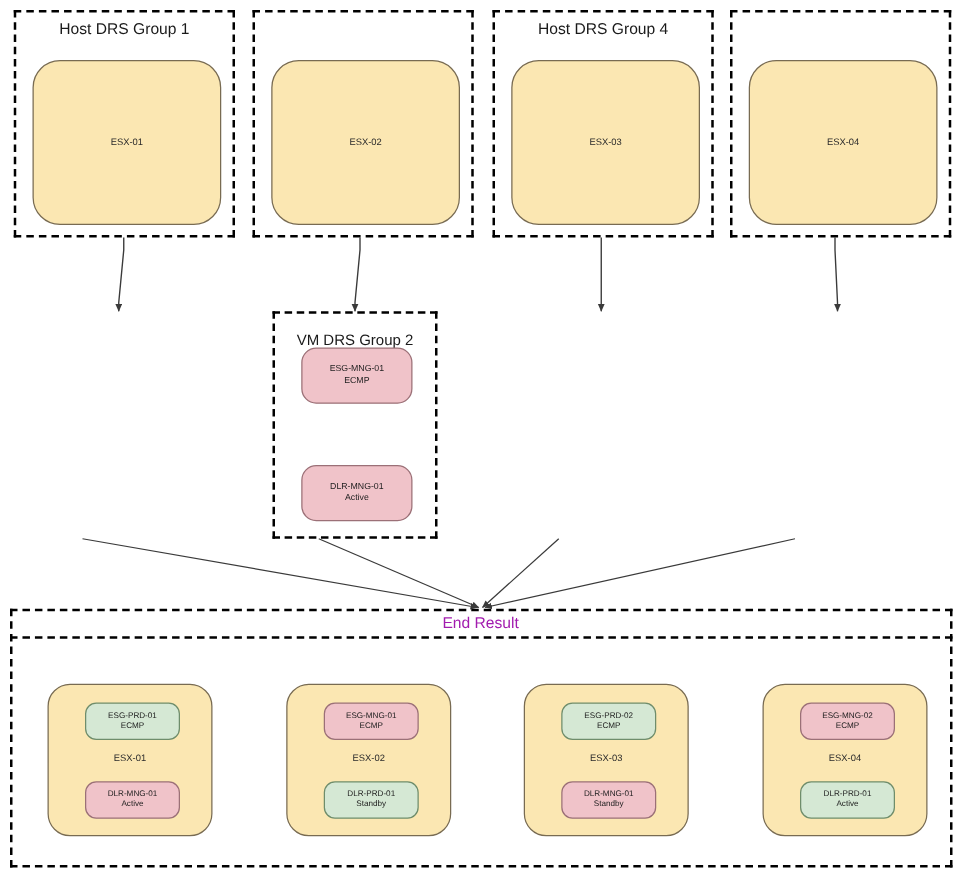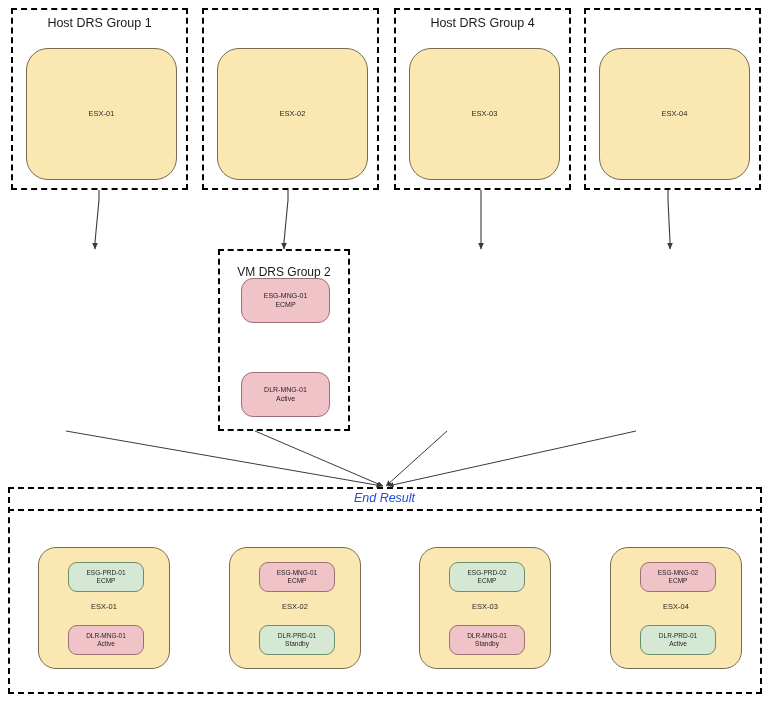--- a/index.html
+++ b/index.html
@@ -116,22 +116,21 @@
     left: -2.5px;
     top: -2.5px;
     width: 754px;
     height: 24px;
     box-sizing: border-box;
     border-bottom: 2.5px dashed #000000;
     display: flex;
     align-items: center;
     justify-content: center;
     font-size: 12.5px;
-    color: #1d4ed8;
-    font-style: italic;
+    color: #a21caf;
   }
 
   
   #connectors {
     position: absolute;
     left: 0;
     top: 0;
     width: 768px;
     height: 703px;
     pointer-events: none;

